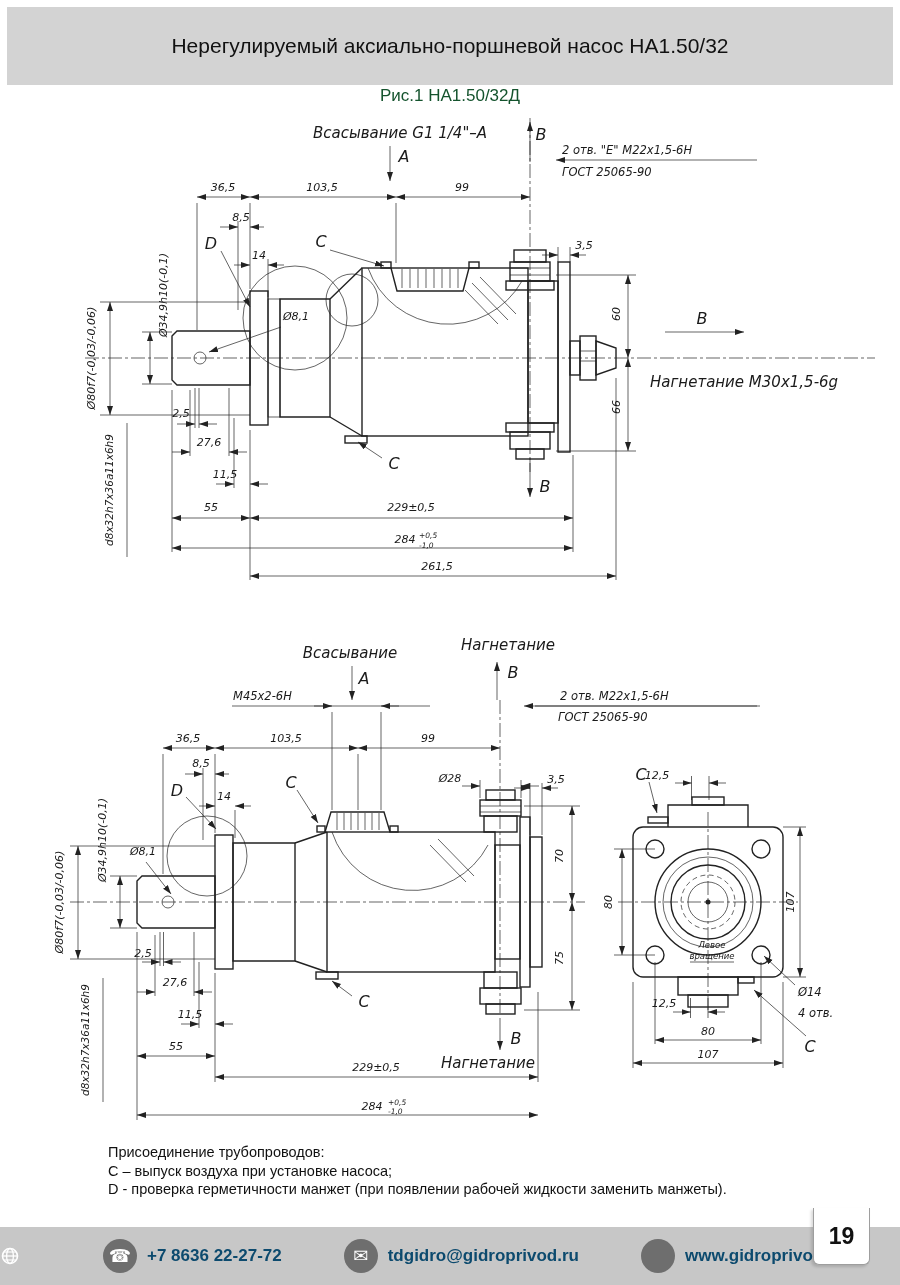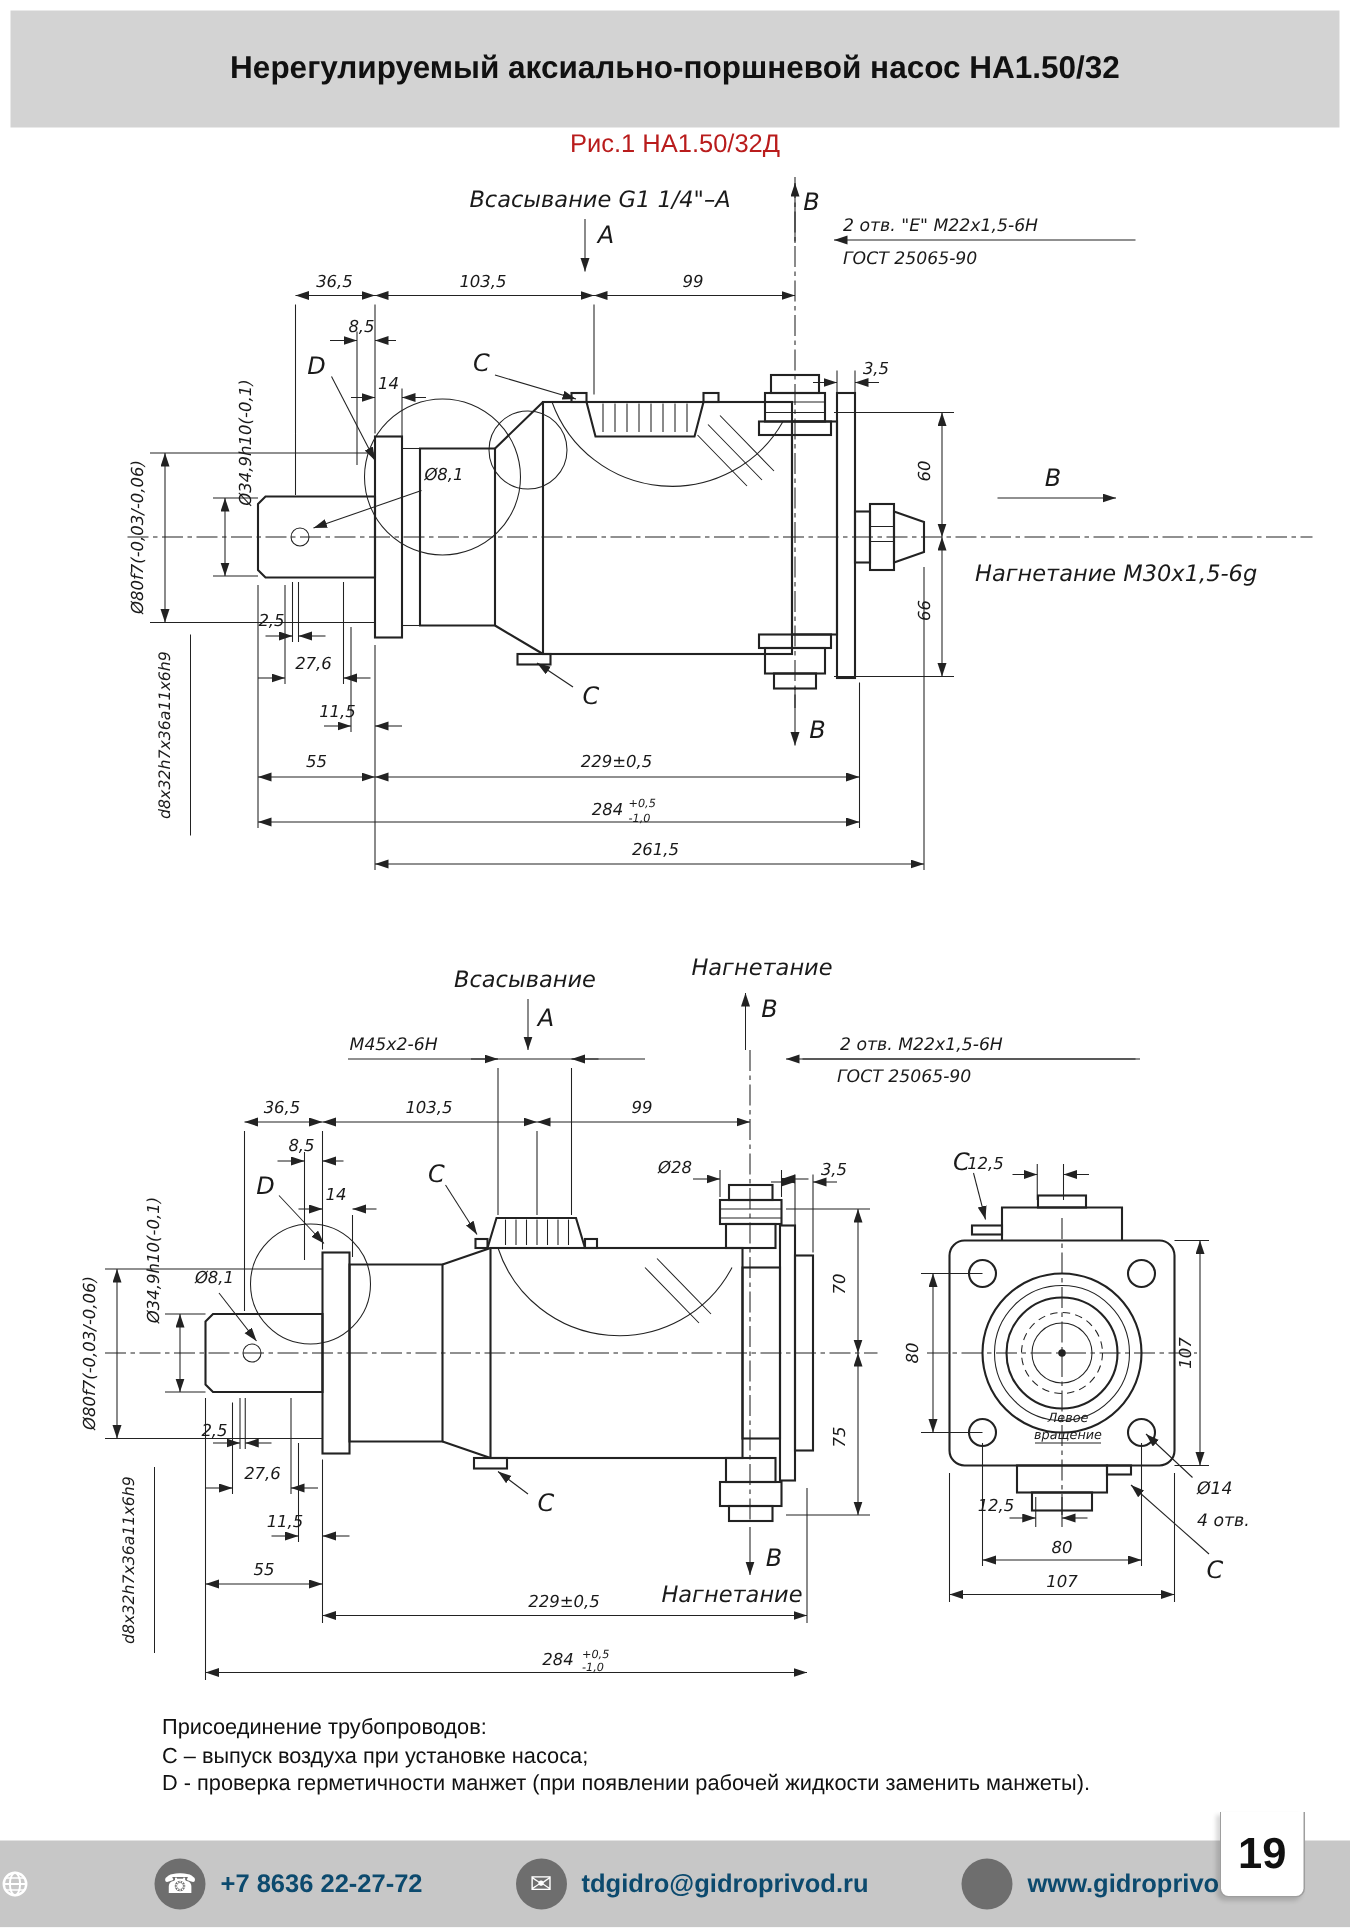--- a/index.html
+++ b/index.html
@@ -1,21 +1,21 @@
 <!DOCTYPE html>
 <html><head>
 <meta charset="utf-8">
 <style>
   html,body{margin:0;padding:0;background:#fff;}
   .page{position:relative;width:900px;height:1285px;background:#fff;overflow:hidden;
         font-family:"Liberation Sans",sans-serif;color:#1a1a1a;}
   .header{position:absolute;top:7px;left:7px;right:7px;height:78px;background:#d3d3d3;
           display:flex;align-items:center;justify-content:center;}
-  .title{font-size:21px;font-weight:bold;color:#111;}
-  .caption{position:absolute;left:0;width:100%;text-align:center;font-size:17px;color:#b91c1c;}
+  .title{font-size:21px;font-weight:normal;color:#111;}
+  .caption{position:absolute;left:0;width:100%;text-align:center;font-size:17px;color:#14532d;}
   .c1{top:86px;}
   .c2{top:596px;}
   svg{position:absolute;left:0;}
   .tk{stroke:#222;stroke-width:1.4;fill:none;stroke-linejoin:miter;}
   .tn{stroke:#222;stroke-width:.7;fill:none;}
   .cl{stroke:#222;stroke-width:.7;fill:none;stroke-dasharray:14 3 3 3;}
   .dm{stroke:#222;stroke-width:.7;fill:none;}
   text{fill:#1a1a1a;stroke:none;font-family:"DejaVu Sans",sans-serif;}
   .dim{font-style:italic;font-size:11px;text-anchor:middle;}
   .dims{font-style:italic;font-size:11.5px;text-anchor:start;}
@@ -30,21 +30,21 @@
   .contact{display:flex;align-items:center;gap:10px;}
   .contact.ph{margin-left:103px;}
   .contact.em{margin-left:62px;}
   .contact.gl{margin-left:62px;}
   .ico{width:34px;height:34px;border-radius:50%;background:#6e6e6e;display:flex;
        align-items:center;justify-content:center;color:#fff;font-size:18px;line-height:1;}
   .ctext{font-size:17px;font-weight:bold;color:#0c4a6e;}
   .pagetab{position:absolute;top:1208px;left:813px;width:55px;height:56px;background:#fff;
            border:1px solid #9e9e9e;border-top:none;border-radius:0 0 6px 6px;z-index:5;
            display:flex;align-items:center;justify-content:center;box-shadow:-2px 2px 3px rgba(0,0,0,.15);}
-  .pagetab span{font-size:29px;font-weight:bold;color:#111;}
+  .pagetab span{font-size:23px;font-weight:bold;color:#111;}
 </style>
 </head>
 <body>
 
 <div class="page">
 
   <div class="header">
     <div class="title">Нерегулируемый аксиально-поршневой насос НА1.50/32</div>
   </div>
 

